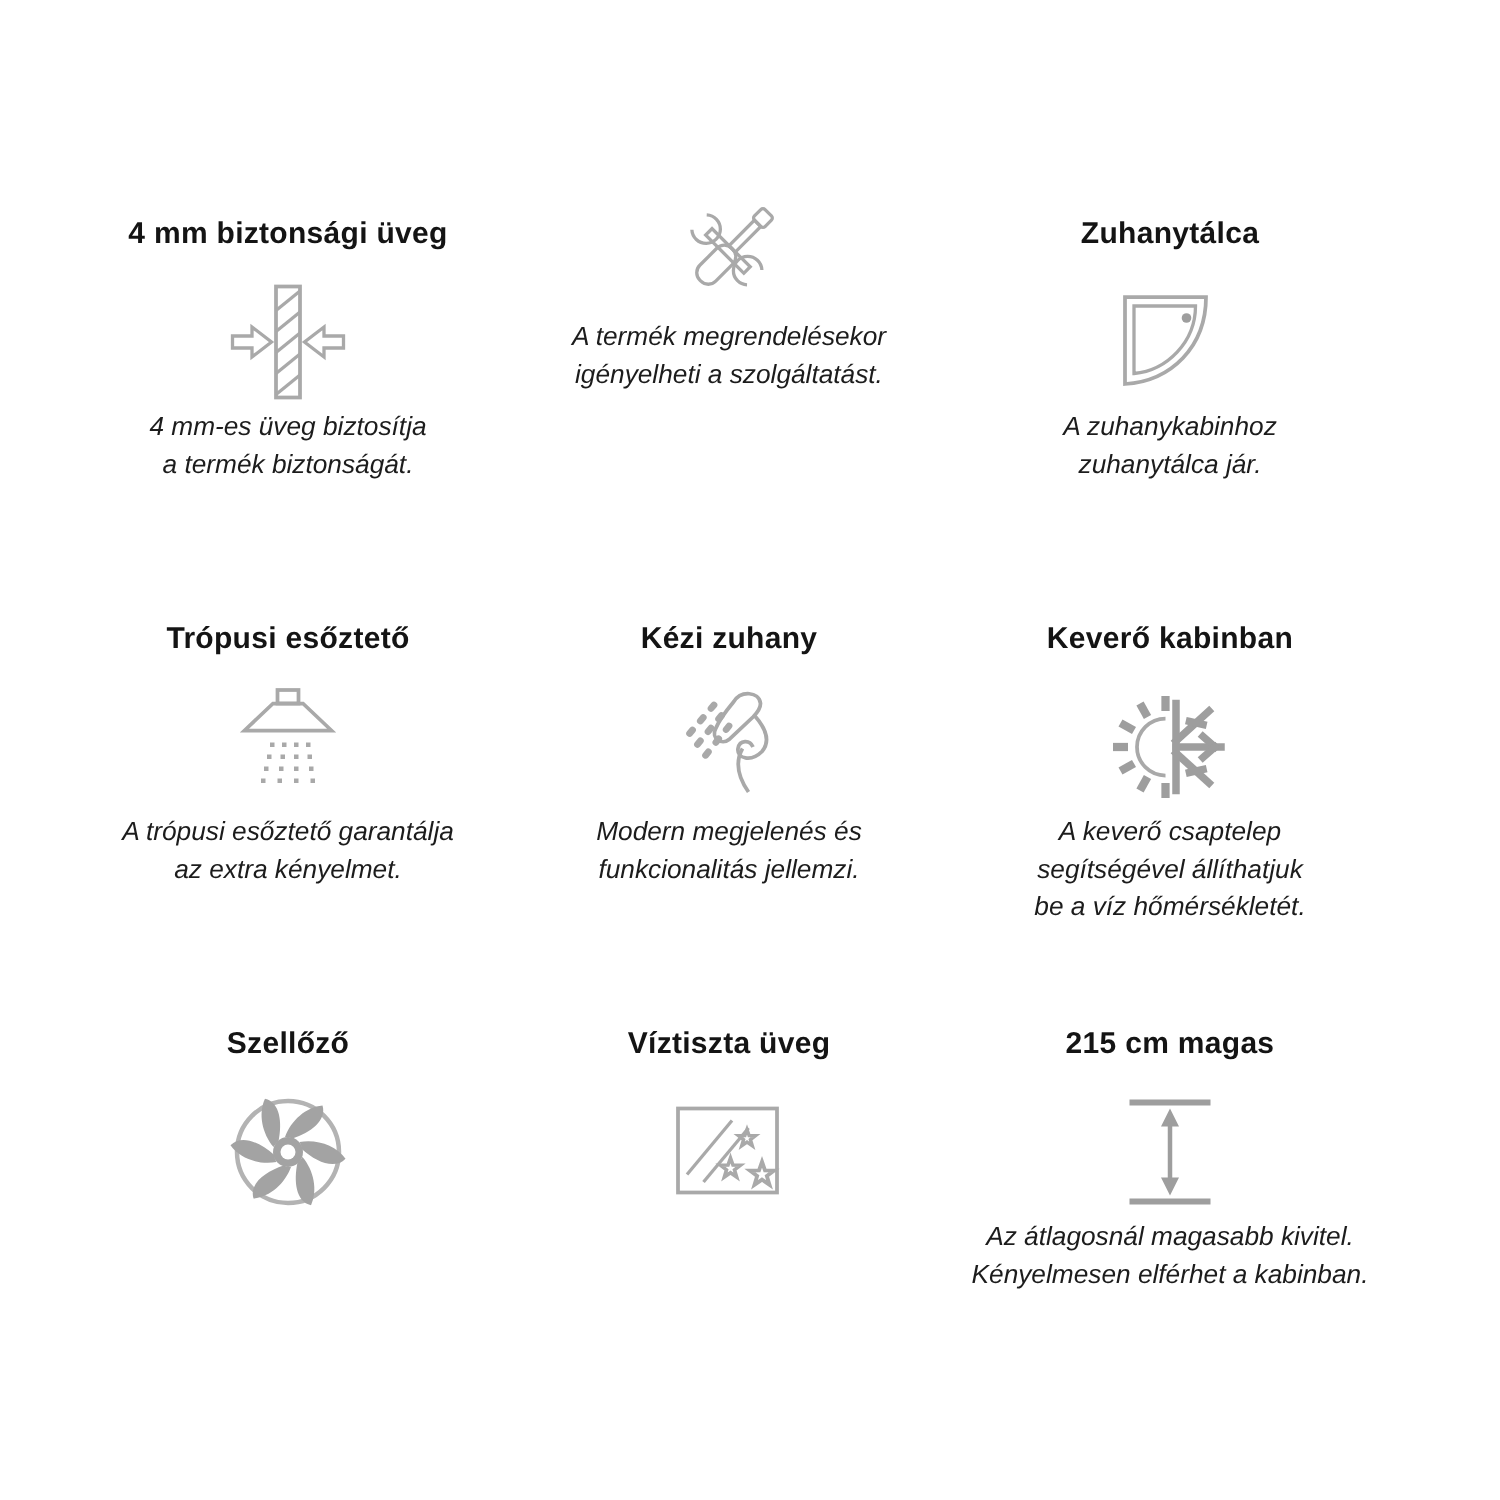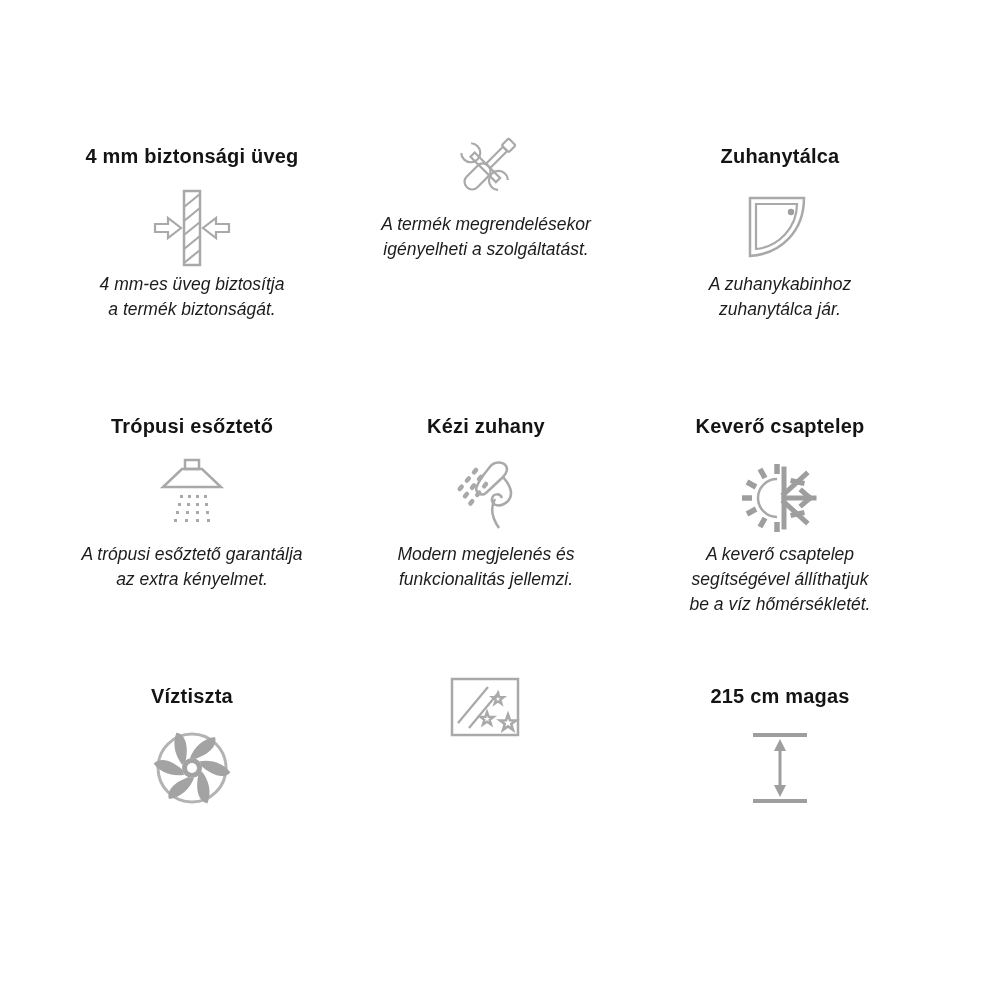--- a/index.html
+++ b/index.html
@@ -158,21 +158,21 @@
           <line x1="35" y1="19" x2="17.5" y2="40"></line>
           <line x1="40" y1="26" x2="24" y2="46"></line>
         </g>
       </svg>
     </div>
     <p class="desc">Modern megjelenés és
 funkcionalitás jellemzi.</p>
   </div>
 
   <div class="cell">
-    <h3 class="title">Keverő csaptelep</h3>
+    <h3 class="title">Keverő kabinban</h3>
     <div class="icon">
       <svg width="84" height="80" viewBox="0 0 84 80">
         <path d="M39,21 A19,19 0 0 0 39,59" class="stroke"></path>
         <g stroke="#9e9e9e" stroke-width="5.5">
           <line x1="39" y1="6" x2="39" y2="16"></line>
           <line x1="22" y1="11" x2="27" y2="20"></line>
           <line x1="9" y1="24" x2="18" y2="29"></line>
           <line x1="4" y1="40" x2="14" y2="40"></line>
           <line x1="9" y1="56" x2="18" y2="51"></line>
           <line x1="22" y1="69" x2="27" y2="60"></line>
@@ -189,41 +189,42 @@
           <line x1="55" y1="57" x2="64" y2="55"></line>
         </g>
       </svg>
     </div>
     <p class="desc">A keverő csaptelep
 segítségével állíthatjuk
 be a víz hőmérsékletét.</p>
   </div>
 
   <div class="cell">
-    <h3 class="title">Víztiszta</h3>
+    <h3 class="title">Szellőző</h3>
     <div class="icon">
       <svg width="80" height="80" viewBox="0 0 80 80">
         <circle cx="40" cy="40" r="34" fill="none" stroke="#b3b3b3" stroke-width="3"></circle>
         <g fill="#a3a3a3">
           <g transform="translate(40 40)">
             <path d="M3,-9 C15,-13 26,-21 23,-31 C12,-30 2,-21 -2,-10 C0,-10 2,-9.5 3,-9 Z"></path>
             <path d="M3,-9 C15,-13 26,-21 23,-31 C12,-30 2,-21 -2,-10 C0,-10 2,-9.5 3,-9 Z" transform="rotate(60)"></path>
             <path d="M3,-9 C15,-13 26,-21 23,-31 C12,-30 2,-21 -2,-10 C0,-10 2,-9.5 3,-9 Z" transform="rotate(120)"></path>
             <path d="M3,-9 C15,-13 26,-21 23,-31 C12,-30 2,-21 -2,-10 C0,-10 2,-9.5 3,-9 Z" transform="rotate(180)"></path>
             <path d="M3,-9 C15,-13 26,-21 23,-31 C12,-30 2,-21 -2,-10 C0,-10 2,-9.5 3,-9 Z" transform="rotate(240)"></path>
             <path d="M3,-9 C15,-13 26,-21 23,-31 C12,-30 2,-21 -2,-10 C0,-10 2,-9.5 3,-9 Z" transform="rotate(300)"></path>
           </g>
           <circle cx="40" cy="40" r="10"></circle>
         </g>
         <circle cx="40" cy="40" r="5" fill="#ffffff"></circle>
       </svg>
     </div>
   </div>
 
   <div class="cell">
+    <h3 class="title">Víztiszta üveg</h3>
     <div class="icon">
       <svg width="82" height="64" viewBox="0 0 82 64">
         <rect x="7" y="3" width="66" height="56" class="stroke"></rect>
         <line x1="13" y1="47" x2="43" y2="11" class="thin"></line>
         <line x1="24" y1="52" x2="54" y2="16" class="thin"></line>
         <g fill="none" stroke="#a9a9a9">
           <polygon points="0,-1 0.235,-0.324 0.951,-0.309 0.38,0.124 0.588,0.809 0,0.4 -0.588,0.809 -0.38,0.124 -0.951,-0.309 -0.235,-0.324" transform="translate(53,23) scale(6)" stroke-width="0.38"></polygon>
           <polygon points="0,-1 0.235,-0.324 0.951,-0.309 0.38,0.124 0.588,0.809 0,0.4 -0.588,0.809 -0.38,0.124 -0.951,-0.309 -0.235,-0.324" transform="translate(42,43) scale(7)" stroke-width="0.34"></polygon>
           <polygon points="0,-1 0.235,-0.324 0.951,-0.309 0.38,0.124 0.588,0.809 0,0.4 -0.588,0.809 -0.38,0.124 -0.951,-0.309 -0.235,-0.324" transform="translate(63,47) scale(8.5)" stroke-width="0.3"></polygon>
         </g>
@@ -235,15 +236,17 @@
     <h3 class="title">215 cm magas</h3>
     <div class="icon">
       <svg width="80" height="76" viewBox="0 0 80 76">
         <line x1="13" y1="5" x2="67" y2="5" stroke="#9e9e9e" stroke-width="4"></line>
         <line x1="13" y1="71" x2="67" y2="71" stroke="#9e9e9e" stroke-width="4"></line>
         <line x1="40" y1="16" x2="40" y2="60" stroke="#9e9e9e" stroke-width="3"></line>
         <polygon points="40,9 34,21 46,21" class="fillg"></polygon>
         <polygon points="40,67 34,55 46,55" class="fillg"></polygon>
       </svg>
     </div>
+    <p class="desc">Az átlagosnál magasabb kivitel.
+Kényelmesen elférhet a kabinban.</p>
   </div>
 
 </div>
 
 </body></html>

